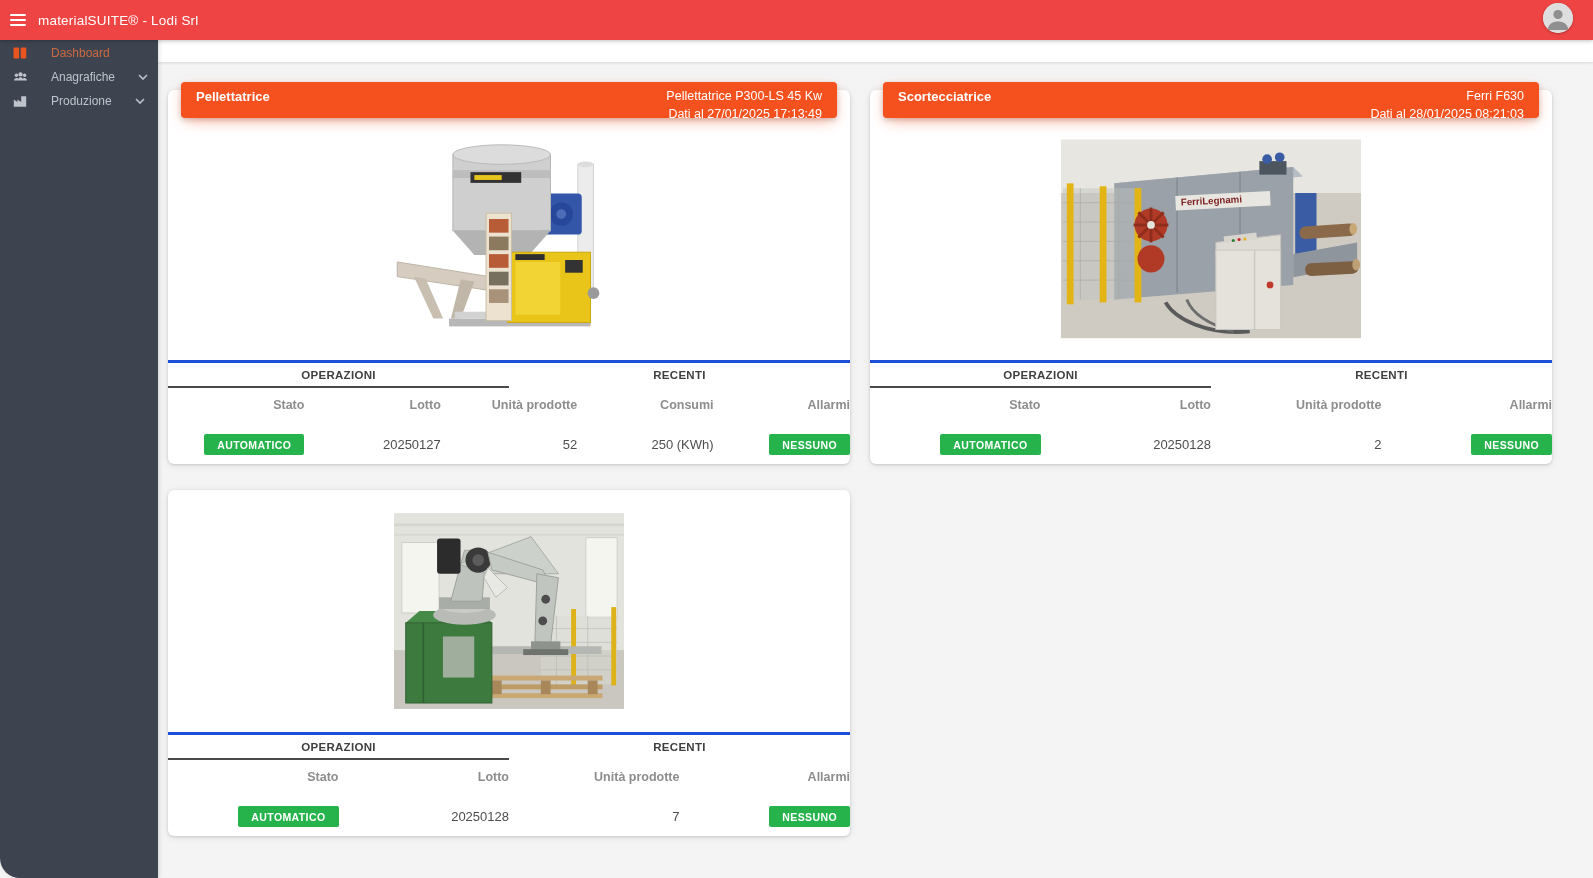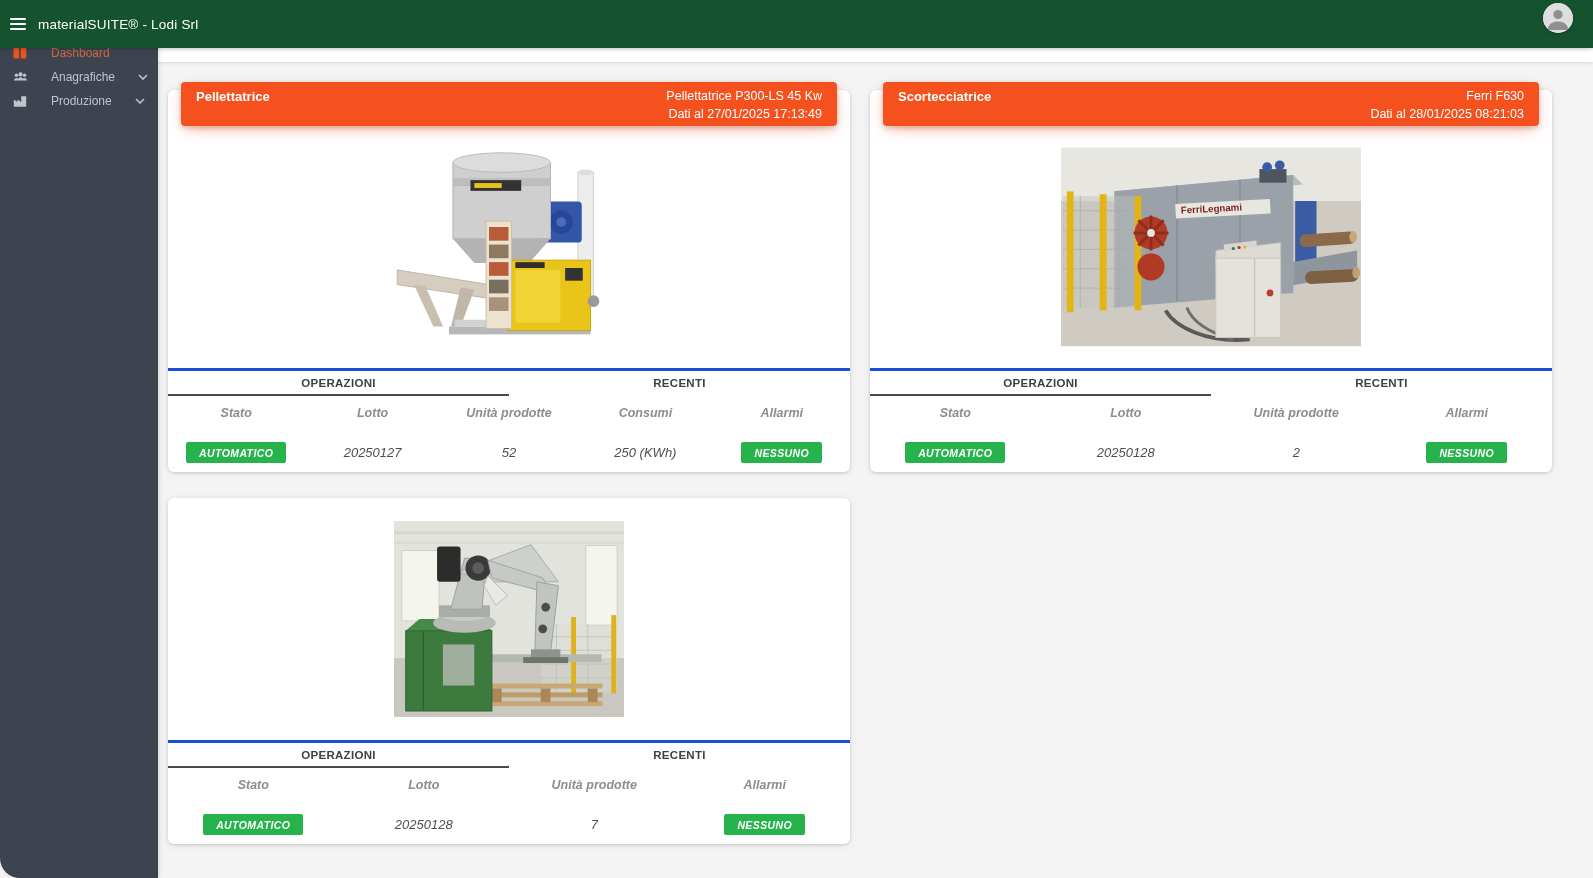--- a/index.html
+++ b/index.html
@@ -2,21 +2,21 @@
 <html><head>
 <meta charset="utf-8">
 <style>
   * { margin:0; padding:0; box-sizing:border-box; }
   html,body { width:1593px; height:878px; overflow:hidden; }
   body { font-family:"Liberation Sans","DejaVu Sans",sans-serif; background:#f4f4f4; position:relative; }
 
   .dots { background-image:radial-gradient(rgba(255,255,255,.07) 1px, transparent 1.3px); background-size:5px 5px; }
 
   
-  .topbar { position:absolute; top:0; left:0; width:1593px; height:48px; background:#14532d;
+  .topbar { position:absolute; top:0; left:0; width:1593px; height:40px; background:#ef4444;
             display:flex; align-items:center; z-index:30; box-shadow:0 1px 4px rgba(0,0,0,.25); }
   .hamburger { width:36px; height:36px; display:flex; flex-direction:column; justify-content:center;
                align-items:center; gap:3px; cursor:pointer; }
   .hamburger span { width:16px; height:2px; background:#fff; border-radius:1px; }
   .topbar-title { color:#fff; font-size:13.5px; letter-spacing:.2px; margin-left:2px; }
   .avatar { position:absolute; right:20px; top:3px; width:30px; height:30px; border-radius:50%;
             background:#dedede; overflow:hidden; cursor:pointer; box-shadow:0 1px 3px rgba(0,0,0,.25); }
 
   
   .sidebar { position:absolute; top:36px; left:0; width:158px; height:842px; background:#3d4450;
@@ -28,34 +28,34 @@
   .chev { margin-left:auto; }
 
   
   .main { position:absolute; top:36px; left:158px; width:1435px; height:842px; overflow:hidden; }
   .toolbar-strip { width:100%; height:26px; background:#ffffff; box-shadow:0 1px 3px rgba(0,0,0,.12); }
   .cards-grid { display:grid; grid-template-columns:682px 682px; column-gap:20px; row-gap:26px;
                 padding:28px 0 16px 10px; }
 
   
   .card { background:#fff; border-radius:6px; box-shadow:0 1px 3px rgba(0,0,0,.14), 0 1px 8px rgba(0,0,0,.08); }
-  .card-header { margin:-8px 13px 0 13px; height:44px; background:#f4511e; border-radius:4px;
+  .card-header { margin:-8px 13px 0 13px; height:36px; background:#f4511e; border-radius:4px;
                  color:#fff; display:flex; justify-content:space-between; padding:7px 15px 0 15px;
                  box-shadow:0 5px 15px -4px rgba(244,81,30,.55), 0 2px 5px rgba(0,0,0,.18); position:relative; }
   .card-title { font-size:13px; font-weight:bold; line-height:16px; }
   .card-sub { text-align:right; font-size:12.5px; line-height:15px; }
   .card-sub div { margin-bottom:3px;margin-left:31px; }
   .card-image { height:242px; display:flex; align-items:center; justify-content:center; overflow:hidden; }
 
   .tabs { display:flex; border-top:3px solid #1d4ed8; }
   .tab { flex:1; text-align:center; font-size:11.5px; font-weight:bold; color:#3f3f3f;
          letter-spacing:.3px; padding:6px 0 5px 0; cursor:pointer; }
   .tab.active { border-bottom:2px solid #4a4a4a; }
 
-  .stats-head, .stats-vals { display:grid; text-align:center;font-style:italic; }
+  .stats-head, .stats-vals { display:grid; text-align:right; }
   .cols5 { grid-template-columns:repeat(5,1fr); }
   .cols4 { grid-template-columns:repeat(4,1fr); }
   .stats-head { padding-top:10px; font-size:12.5px; color:#8d8d8d; font-weight:bold; }
   .stats-vals { margin-top:22px; padding-bottom:9px; font-size:13px; color:#4e4e4e; align-items:center; }
   .badge { display:inline-block; background:#26b34c; color:#fff; font-size:10.5px; font-weight:bold;
            letter-spacing:.4px; padding:5px 13px 4px 13px; border-radius:2px; }
 </style>
 </head>
 <body>
 

